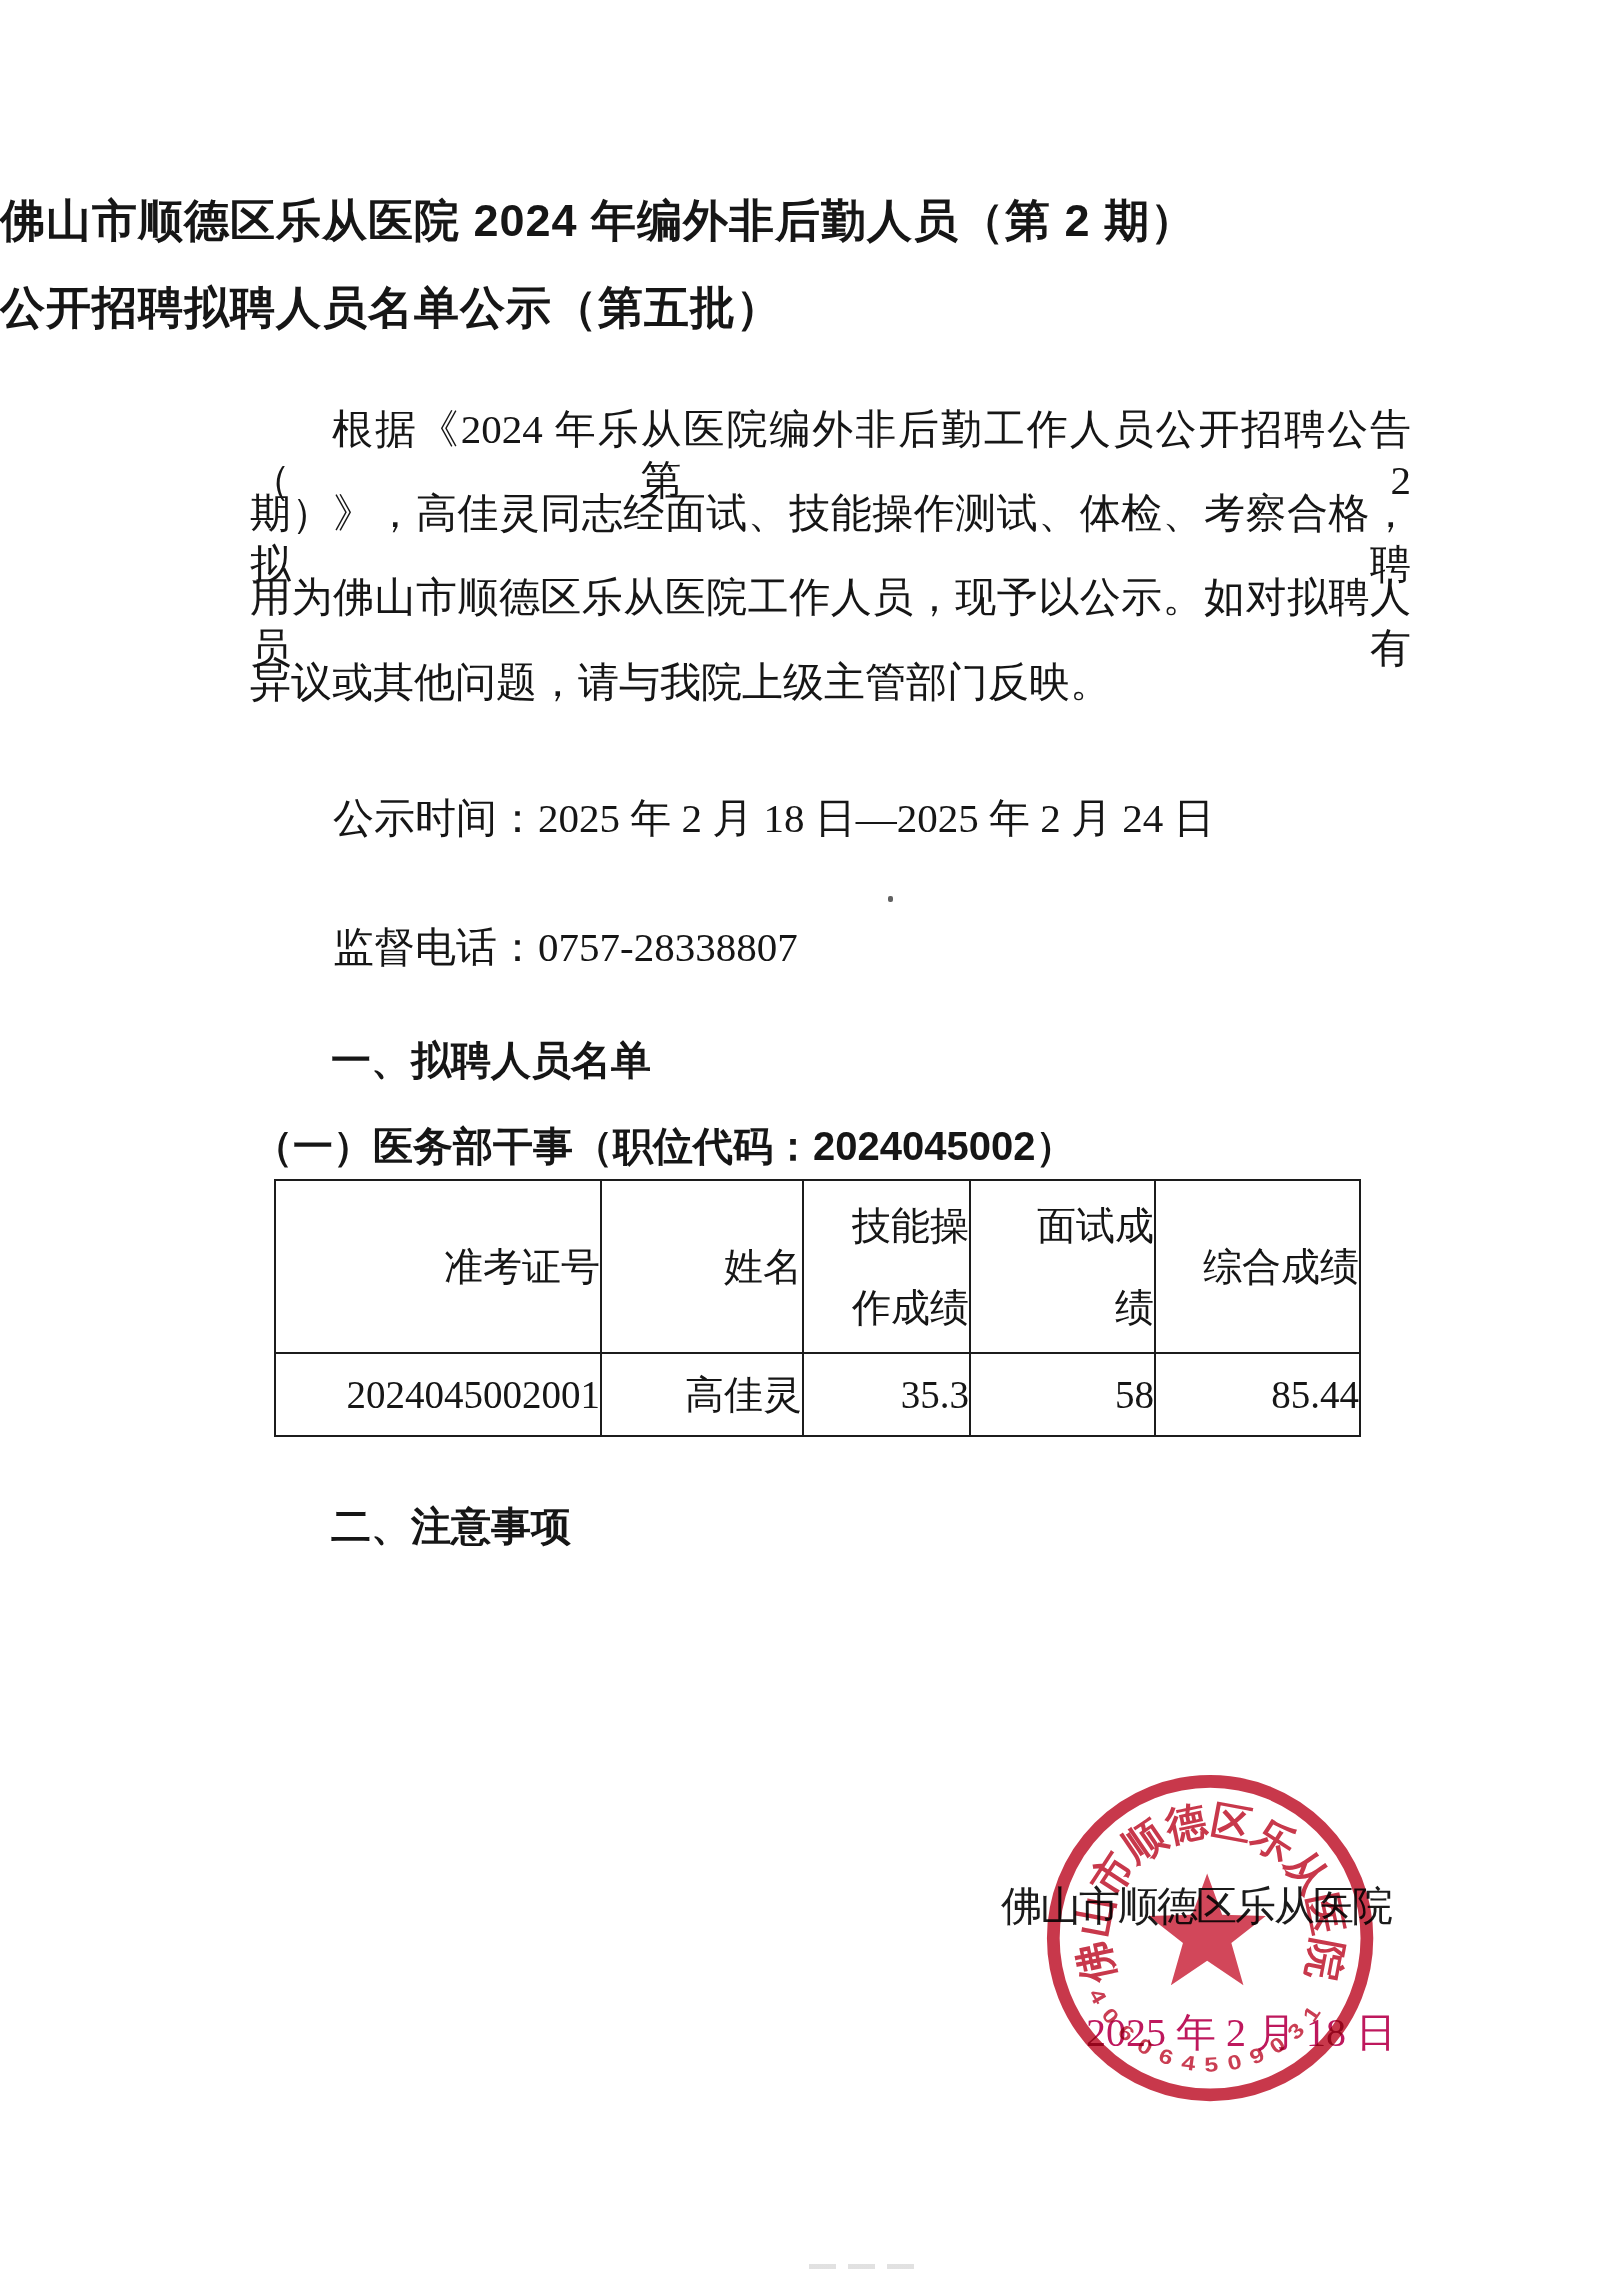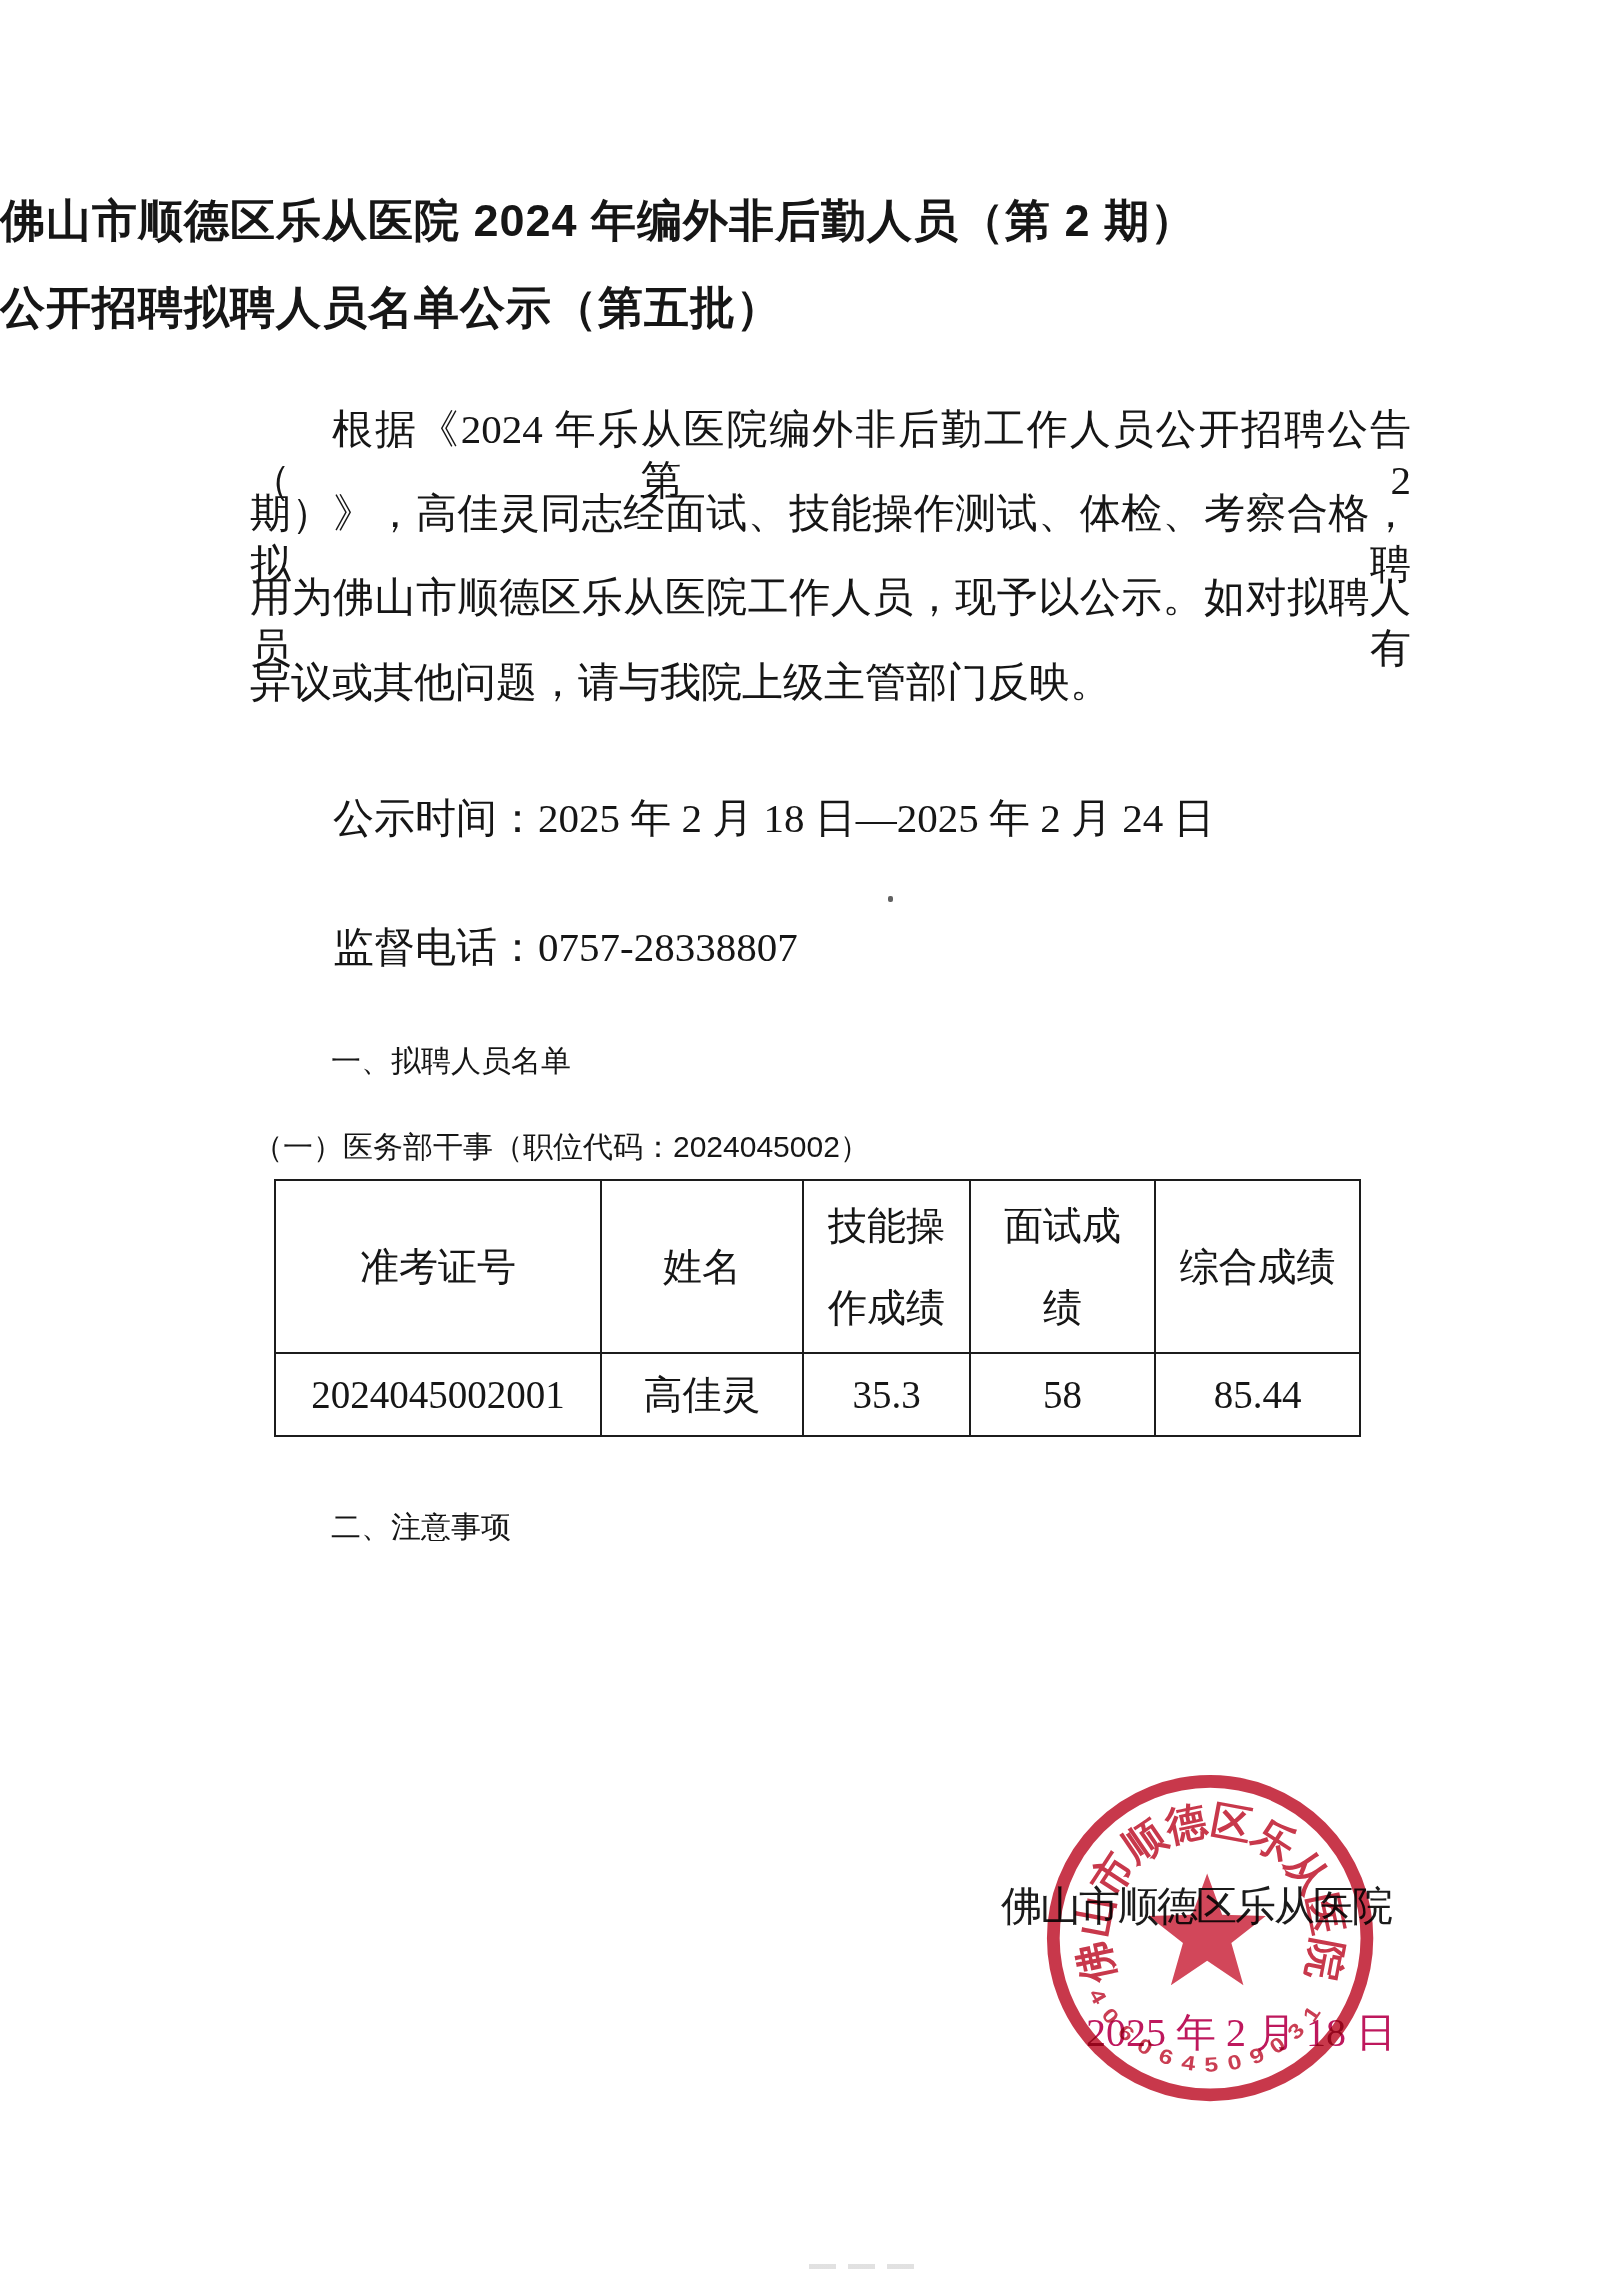--- a/index.html
+++ b/index.html
@@ -41,36 +41,36 @@
 
   .info-line {
     left:333px;
     font-size:41px;
     line-height:51px;
     white-space:nowrap;
   }
 
   .heading {
     font-family:"Liberation Sans","DejaVu Sans",sans-serif;
-    font-weight:normal;
-    font-size:30px;
+    font-weight:bold;
+    font-size:40px;
     line-height:49px;
     white-space:nowrap;
   }
 
   
   .score-table-wrap { left:274px; top:1179px; }
   table.score {
     border-collapse:collapse;
     table-layout:fixed;
     width:1085px;
   }
   table.score th, table.score td {
     border:2px solid #1c1c1c;
-    text-align:center;
+    text-align:right;
     vertical-align:middle;
     font-weight:normal;
     font-size:39px;
     padding:0;
     overflow:hidden;
   }
   table.score { border:2.9px solid #1c1c1c; }
   table.score tr.hdr { height:173px; }
   table.score tr.hdr th { line-height:82px; white-space:pre-line; }
   table.score tr.datarow { height:83px; }

